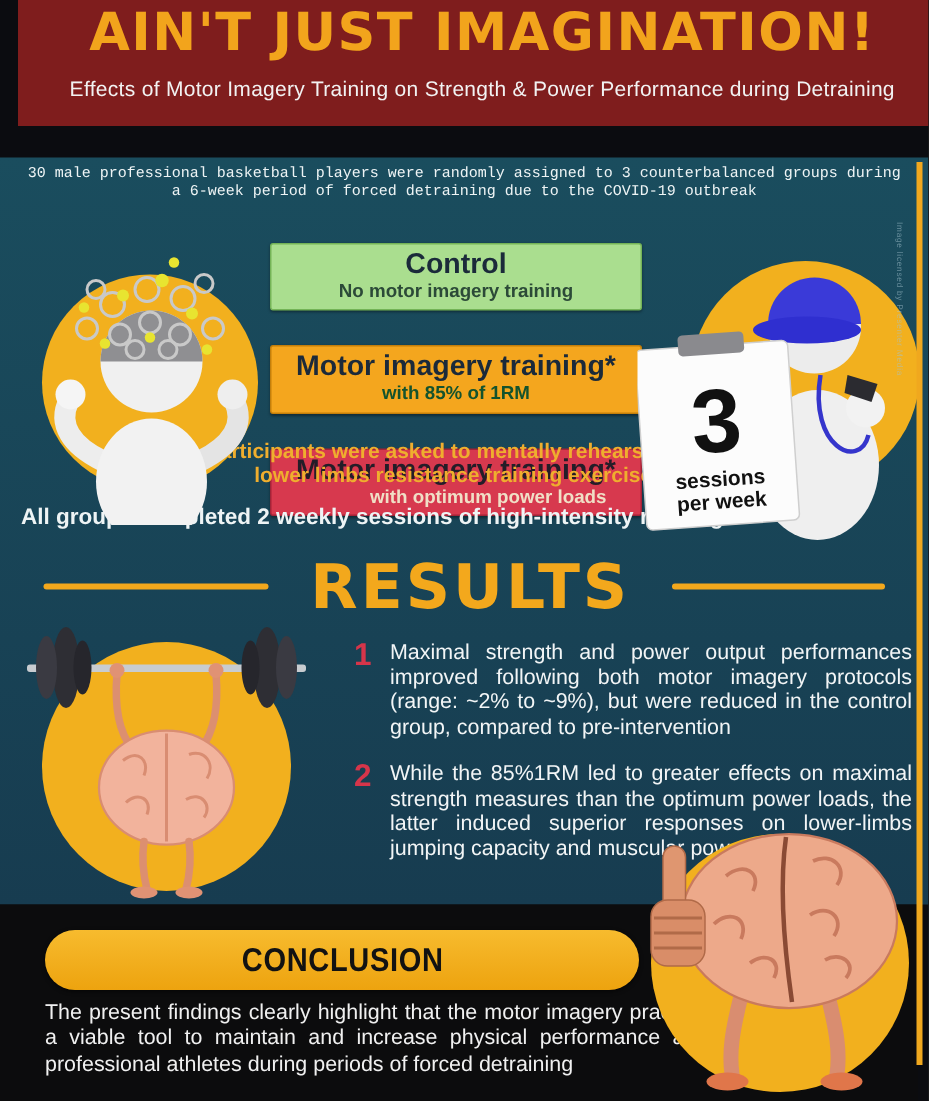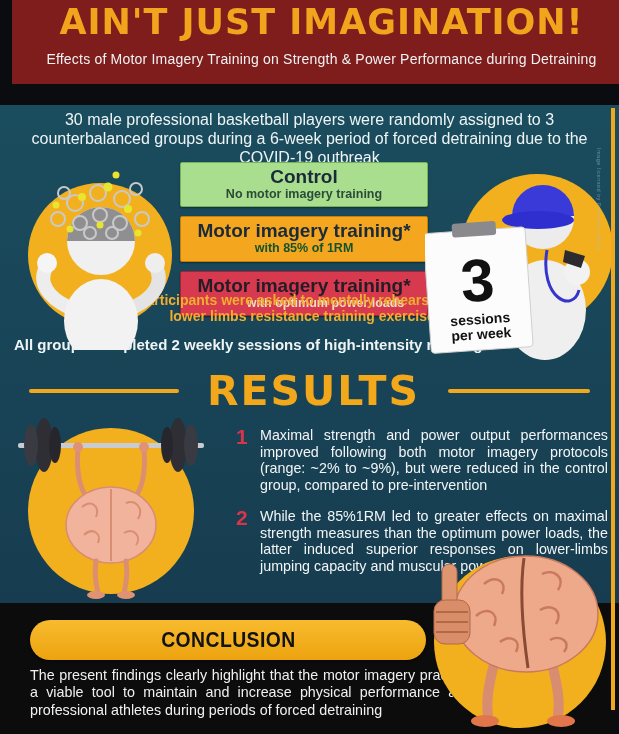--- a/index.html
+++ b/index.html
@@ -15,24 +15,24 @@
     font-size:14px;color:#f2f2f2;letter-spacing:.2px;}
   .refrow{position:absolute;left:14px;right:14px;top:76px;height:26px;}
   .reference{position:absolute;left:0;top:2px;font-size:18px;font-weight:700;color:#f2a41c;}
   .designedby{position:absolute;right:2px;top:3px;font-size:16.5px;font-style:italic;font-weight:700;
     color:#f0c34a;font-family:"DejaVu Serif",serif;text-shadow:0 0 2px rgba(240,160,30,.55);}
 
   
   .mid{position:absolute;left:0;top:105px;width:619px;height:498px;
     background:linear-gradient(#1a4d5e 0%,#173c50 100%);}
   .intro{position:absolute;left:17px;top:6px;width:585px;text-align:center;
-    font-size:16px;line-height:1.18;color:#eef4f5;}
+    font-size:10px;line-height:1.18;color:#eef4f5;font-family:Liberation Mono, monospace;}
 
   .groupbox{width:246px;border-radius:2px;text-align:center;padding:4px 0 5px;
-    margin-bottom:9px;box-shadow:0 1px 2px rgba(0,0,0,.4);}
+    margin-bottom:23px;box-shadow:0 1px 2px rgba(0,0,0,.4);}
   .groups{position:absolute;left:180px;top:57px;}
   .gb-green{background:#aade8f;border:1px solid #74b457;}
   .gb-orange{background:#f4a61e;border:1px solid #c47f0a;}
   .gb-red{background:#d7394e;border:1px solid #a32337;}
   .gb-title{font-size:19px;font-weight:800;color:#1b2a3a;line-height:1.05;}
   .gb-red .gb-title{color:#241d28;}
   .gb-sub{font-size:12.5px;font-weight:600;line-height:1.15;text-align:center;}
   .gb-green .gb-sub{color:#2c4a38;}
   .gb-orange .gb-sub{color:#14532d;}
   .gb-red .gb-sub{color:#f0dfc6;padding-left:43px;}

